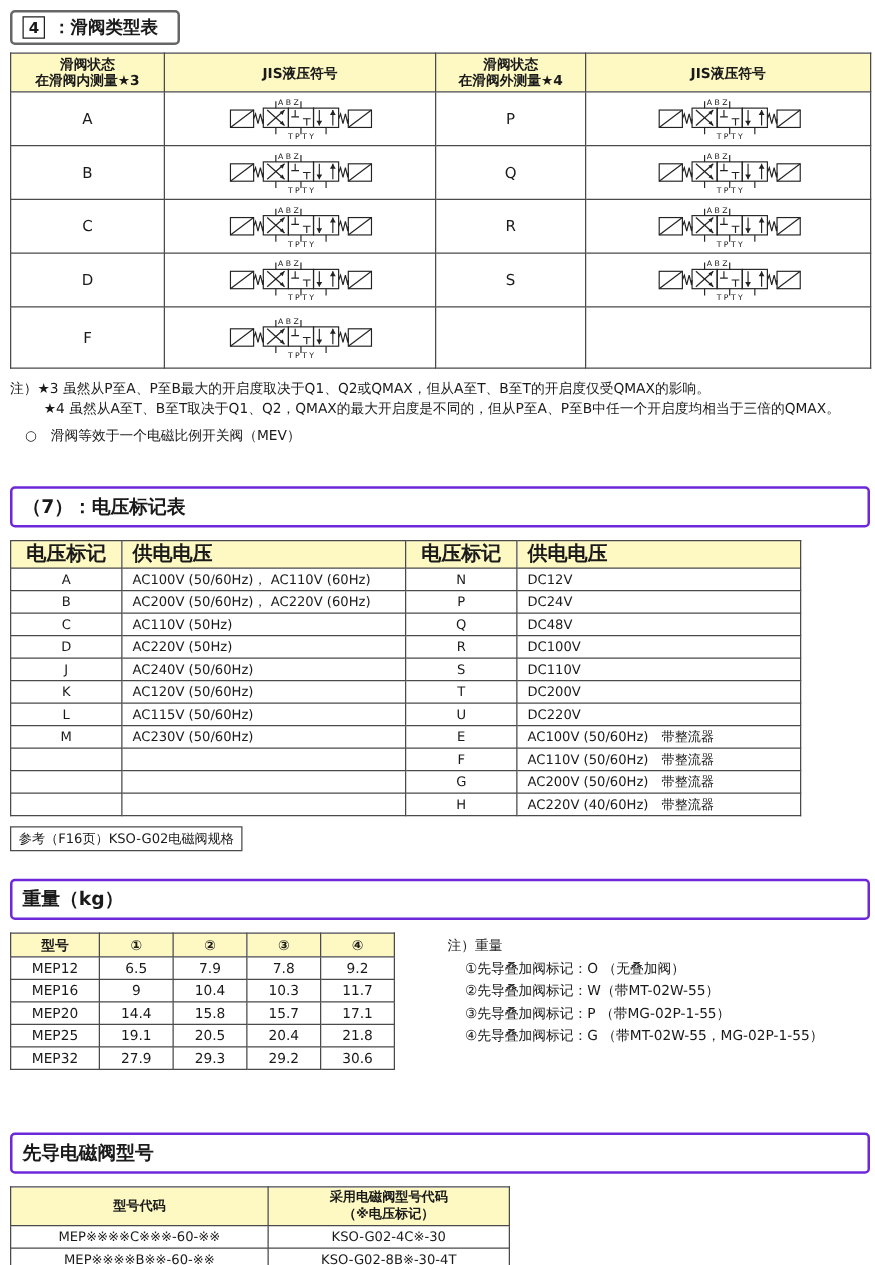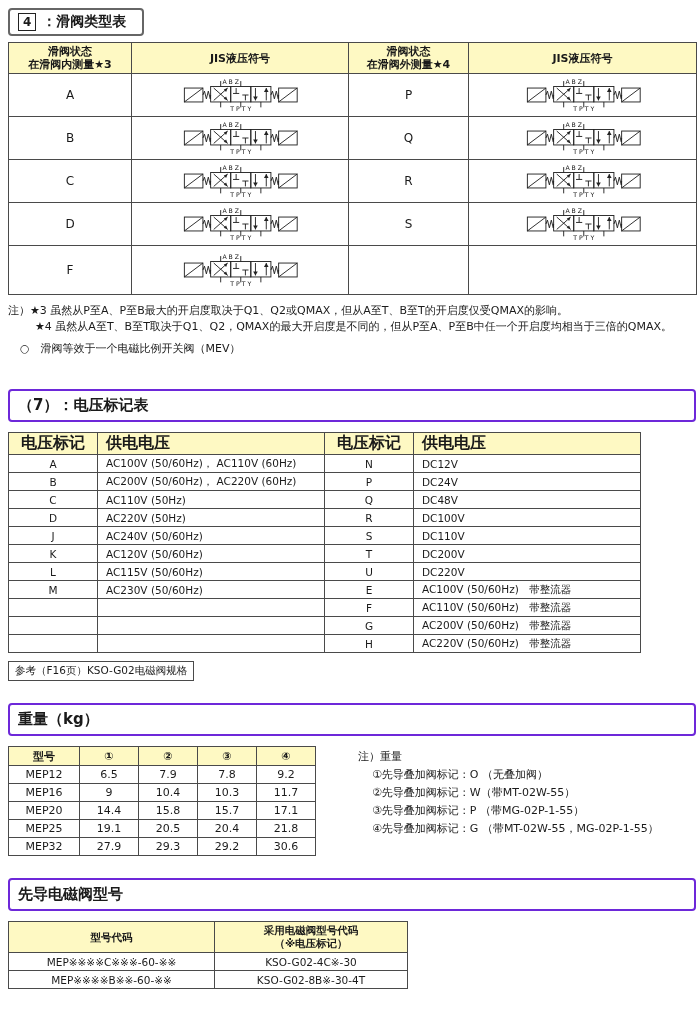--- a/index.html
+++ b/index.html
@@ -38,21 +38,21 @@
   .note.indent{padding-left:27px;}
   .note.indent2{padding-left:12px;margin-top:6px;}
 
   
   .sec-title{
     border:2px solid #6d28d9;border-radius:4px;width:668px;
     padding:5px 8px;font-size:15px;font-weight:bold;
   }
   .mt-volt{margin-top:32px;}
   .mt-weight{margin-top:22px;}
-  .mt-pilot{margin-top:22px;}
+  .mt-pilot{margin-top:50px;}
 
   
   .volt-table{width:612px;margin-top:10px;}
   .volt-table th{font-size:16px;height:18px;}
   .volt-table td{font-size:10.5px;height:17px;}
   .volt-table .vc{text-align:center;width:88px;}
   .volt-table .vv{text-align:left;padding-left:8px;width:218px;}
 
   .ref-box{
     display:inline-block;border:1px solid #4a4a4a;
@@ -539,21 +539,21 @@
     <tr>
       <td class="vc"></td>
       <td class="vv"></td>
       <td class="vc">G</td>
       <td class="vv">AC200V (50/60Hz)　带整流器</td>
     </tr>
     <tr>
       <td class="vc"></td>
       <td class="vv"></td>
       <td class="vc">H</td>
-      <td class="vv">AC220V (50/60Hz)　带整流器</td>
+      <td class="vv">AC220V (40/60Hz)　带整流器</td>
     </tr>
   </tbody>
     </table>
 
   <div class="ref-box">参考（F16页）KSO-G02电磁阀规格</div>
 
   
   <div class="sec-title mt-weight">重量（kg）</div>
 
   <div class="weight-wrap">

